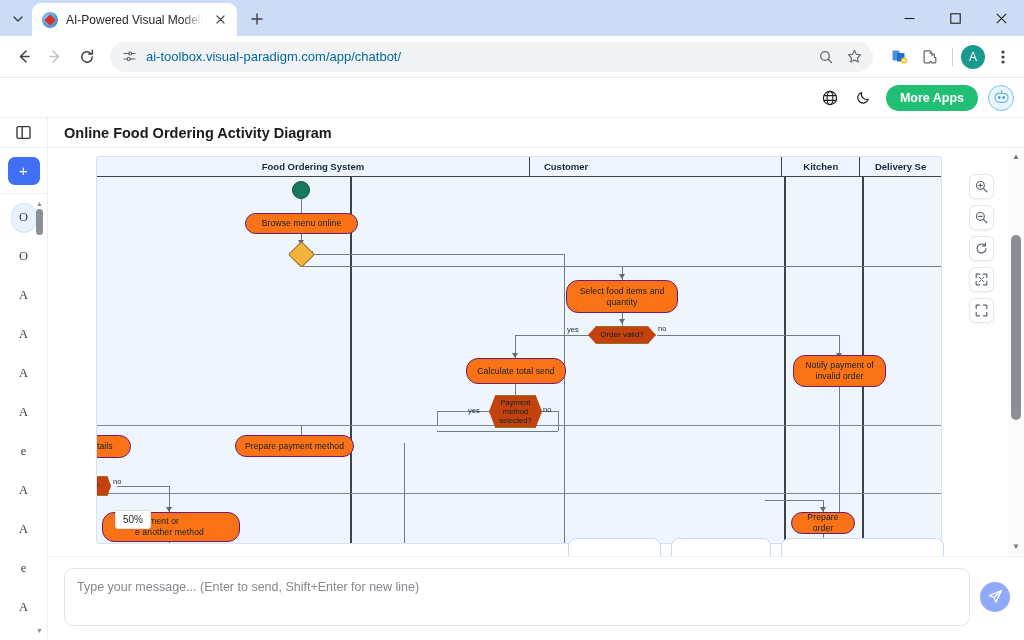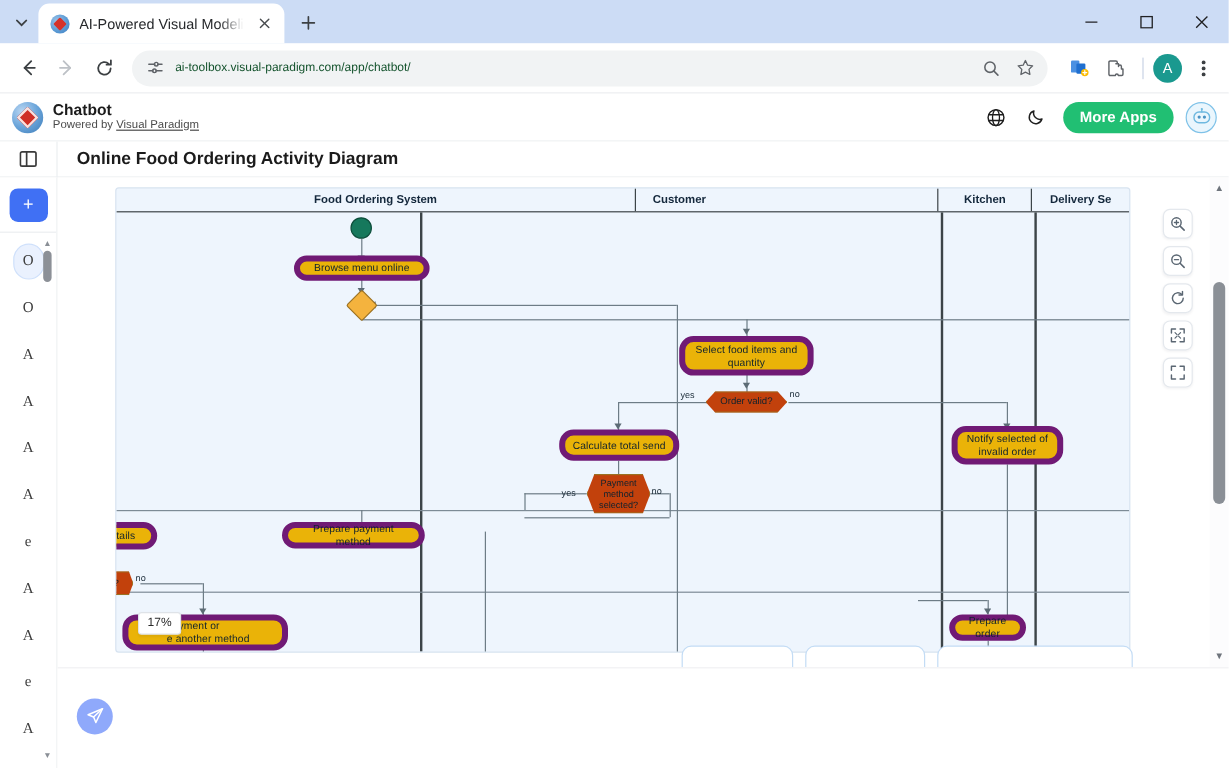--- a/index.html
+++ b/index.html
@@ -118,22 +118,22 @@
     gap: 8px;
   }
   .omnibox-icon {
     width: 18px; height: 18px;
     display: flex; align-items: center; justify-content: center;
     color: #5f6368;
     flex: 0 0 auto;
   }
   .omnibox-url {
     flex: 1 1 auto;
-    font-size: 10px;
-    color: #14532d;
+    font-size: 13px;
+    color: #0369a1;
     white-space: nowrap;
     overflow: hidden;
   }
   .omnibox-right {
     display: flex;
     align-items: center;
     gap: 2px;
     flex: 0 0 auto;
   }
   .ob-icon-btn {
@@ -435,22 +435,22 @@
   }
   .lane-hdivider {
     position: absolute;
     left: 0; right: 0;
     height: 1px;
     background: #7d8b96;
   }
 
   .node {
     position: absolute;
-    background: #eab308;
-    border: 5px solid #701a75;
+    background: #f97316;
+    border: 1px solid #701a75;
     border-radius: 12px;
     display: flex;
     align-items: center;
     justify-content: center;
     text-align: center;
     font-size: 8.6px;
     color: #10222e;
     line-height: 1.28;
     padding: 3px 6px;
     letter-spacing: 0.1px;
@@ -749,27 +749,20 @@
       <svg width="4" height="16" viewBox="0 0 4 16">
           <circle cx="2" cy="3" r="1.6" fill="currentColor"></circle>
           <circle cx="2" cy="8" r="1.6" fill="currentColor"></circle>
           <circle cx="2" cy="13" r="1.6" fill="currentColor"></circle>
         </svg>
     </div>
   </div>
 </div>
 
 <div class="app-header">
-  <div class="brand">
-    <span class="brand-logo"></span>
-    <span class="brand-text">
-      <div class="brand-name">Chatbot</div>
-      <div class="brand-sub"><span>Powered by </span><a href="#">Visual Paradigm</a></div>
-    </span>
-  </div>
   <div class="header-right">
     <div class="hdr-icon-btn">
       <svg width="16" height="16" viewBox="0 0 16 16">
           <circle cx="8" cy="8" r="6.6" stroke="currentColor" stroke-width="1.2" fill="none"></circle>
           <ellipse cx="8" cy="8" rx="2.9" ry="6.6" stroke="currentColor" stroke-width="1.1" fill="none"></ellipse>
           <path d="M1.6 5.6h12.8M1.6 10.4h12.8" stroke="currentColor" stroke-width="1.1"></path>
         </svg>
     </div>
     <div class="hdr-icon-btn">
       <svg width="15" height="15" viewBox="0 0 15 15">
@@ -932,21 +925,21 @@
           <div class="diamond" style="left:194.5px; top:87.5px;"></div>
 
           <div class="node" style="left:469px; top:123px; width:112px; height:33px;">Select food items and quantity</div>
 
           <div class="hexagon flat" style="left:491px; top:169px; width:68px; height:18px;">Order valid?</div>
           <span class="edge-label" style="left:470px; top:168px;">yes</span>
           <span class="edge-label" style="left:561px; top:167px;">no</span>
 
           <div class="node" style="left:369px; top:201px; width:100px; height:26px;">Calculate total send</div>
 
-          <div class="node" style="left:696px; top:198px; width:93px; height:32px;">Notify selected of invalid order</div>
+          <div class="node" style="left:696px; top:198px; width:93px; height:32px;">Notify payment of invalid order</div>
 
           <div class="hexagon" style="left:392px; top:238px; width:53px; height:33px;">
             <span>Payment<br>method<br>selected?</span>
           </div>
           <span class="edge-label" style="left:371px; top:249px;">yes</span>
           <span class="edge-label" style="left:446px; top:248px;">no</span>
 
           <div class="node" style="left:-28px; top:278px; width:62px; height:23px;">details</div>
 
           <div class="hexagon" style="left:-16px; top:319px; width:30px; height:20px;">
@@ -955,21 +948,21 @@
           <span class="edge-label" style="left:16px; top:320px;">no</span>
 
           <div class="node" style="left:138px; top:278px; width:119px; height:22px;">Prepare payment method</div>
 
           <div class="node" style="left:5px; top:355px; width:138px; height:30px; justify-content:flex-start; padding-left:32px; text-align:left;">
             <span>payment or<br>e another method</span>
           </div>
 
           <div class="node" style="left:694px; top:355px; width:64px; height:22px;">Prepare order</div>
 
-          <div class="zoom-badge">17%</div>
+          <div class="zoom-badge">50%</div>
 
         </div>
 
         <div class="diagram-tools">
           <div class="dt-btn">
             <svg width="13" height="13" viewBox="0 0 13 13">
                 <circle cx="5.4" cy="5.4" r="3.9" stroke="currentColor" stroke-width="1.2" fill="none"></circle>
                 <path d="M5.4 3.7v3.4M3.7 5.4h3.4" stroke="currentColor" stroke-width="1.1" stroke-linecap="round"></path>
                 <path d="M8.4 8.4L11.8 11.8" stroke="currentColor" stroke-width="1.3" stroke-linecap="round"></path>
               </svg>
@@ -1011,20 +1004,21 @@
       <div class="canvas-scrollbar">
         <span class="csb-arrow">▲</span>
         <span class="csb-track">
             <span class="csb-thumb"></span>
           </span>
         <span class="csb-arrow">▼</span>
       </div>
     </div>
 
     <div class="composer">
+      <textarea class="composer-input" placeholder="Type your message... (Enter to send, Shift+Enter for new line)" style=""></textarea>
       <button class="send-btn">
         <svg width="15" height="15" viewBox="0 0 15 15">
             <path d="M13.4 1.6L1.4 6.6l4.6 1.9 1.9 4.6z" fill="none" stroke="currentColor" stroke-width="1.3" stroke-linejoin="round"></path>
             <path d="M13.4 1.6L6 8.5" stroke="currentColor" stroke-width="1.3" stroke-linecap="round"></path>
           </svg>
       </button>
     </div>
   </div>
 </div>
 

